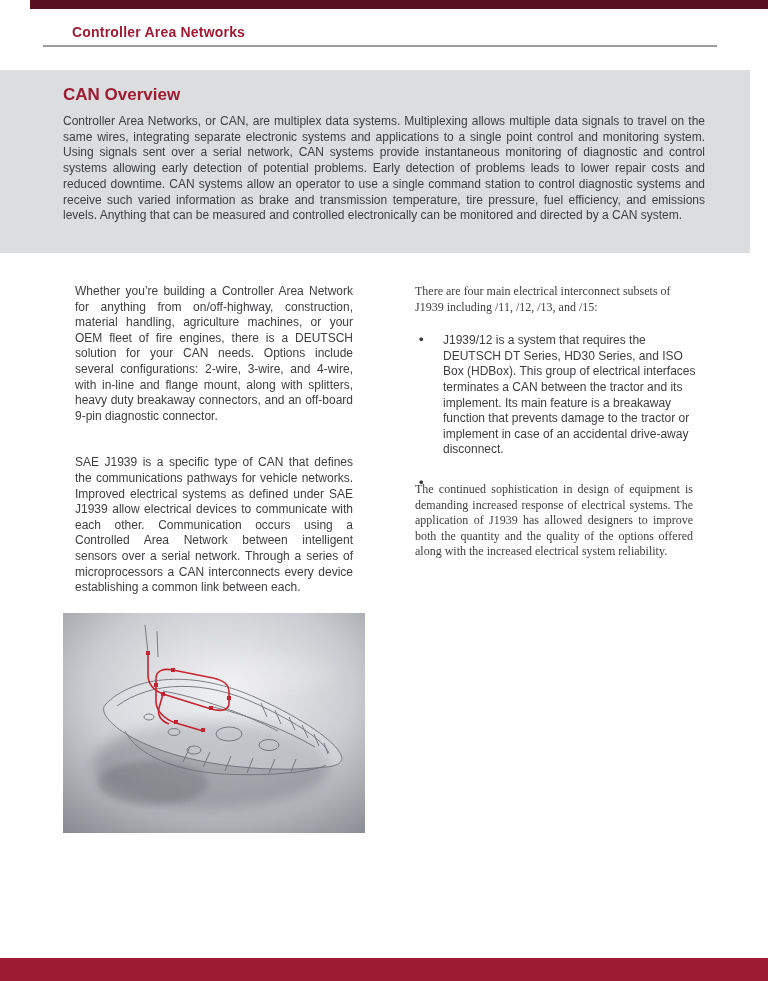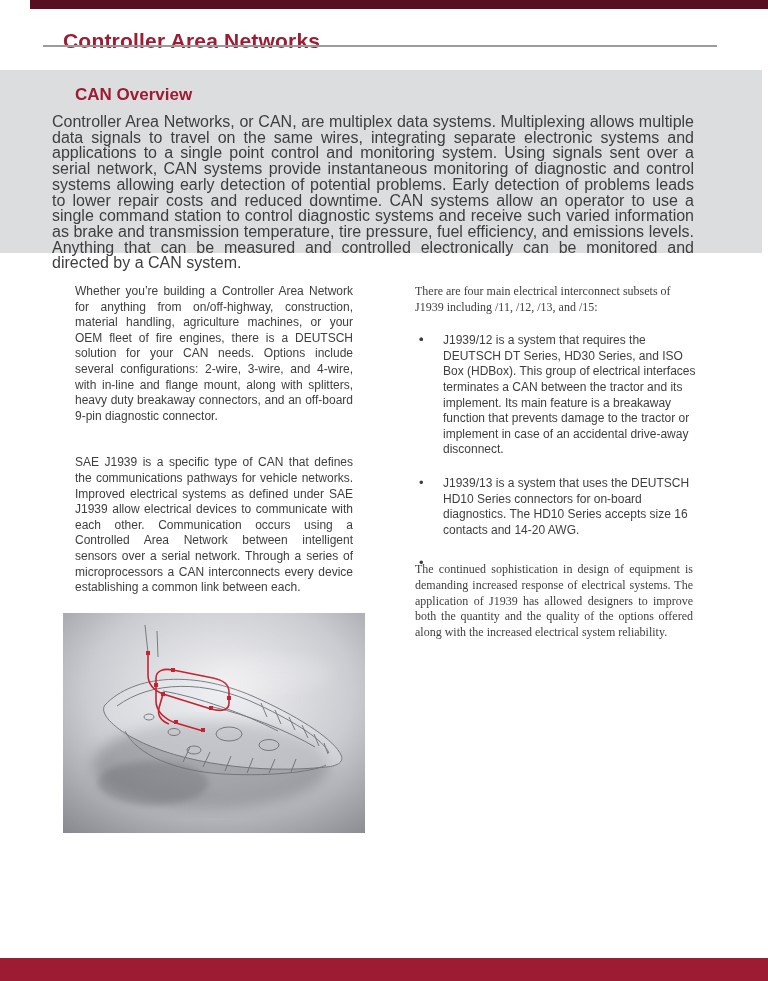--- a/index.html
+++ b/index.html
@@ -4,31 +4,31 @@
 <style>
   html,body{margin:0;padding:0;}
   body{
     width:768px;height:981px;position:relative;overflow:hidden;
     background:#ffffff;
     font-family:"Liberation Sans","DejaVu Sans",sans-serif;
     color:#3e3e41;
   }
   .top-bar{position:absolute;top:0;left:30px;right:0;height:9px;background:#561021;}
   .page-title{
-    position:absolute;top:15px;left:63px;width:660px;
-    font-size:21px;font-weight:bold;color:#9e1b34;letter-spacing:.2px;
+    position:absolute;top:15px;left:72px;width:660px;
+    font-size:14px;font-weight:bold;color:#9e1b34;letter-spacing:.2px;
   }
   .title-rule{position:absolute;top:45px;left:43px;width:674px;height:2px;background:#9b9b9b;}
-  .graybox{position:absolute;top:70px;left:0;width:750px;height:183px;background:#dcddde;padding-left:12px;}
+  .graybox{position:absolute;top:70px;left:0;width:750px;height:183px;background:#dcddde;}
   .overview-heading{
     margin:15px 0 9px 63px;font-size:17px;font-weight:bold;color:#9e1b34;
   }
   .overview-body{
-    margin:0 0 0 40px;width:642px;
-    font-size:16px;line-height:15.7px;text-align:justify;
+    margin:0 0 0 63px;width:642px;
+    font-size:12px;line-height:15.7px;text-align:justify;
   }
   .col-left{position:absolute;left:63px;top:272px;width:302px;}
   .col-right{position:absolute;left:403px;top:272px;width:302px;}
   .body-text{margin:12px;font-size:12px;line-height:15.6px;text-align:justify;}
   .para2{margin-top:31px;}
   .figure{margin-top:17px;width:302px;height:220px;display:block;}
   .intro{text-align:left;font-family:Liberation Serif, serif;}
   ul.bullets{list-style:none;margin:15px 0 0 0;padding:0;}
   ul.bullets li{
     position:relative;padding-left:40px;margin-bottom:18px;
@@ -117,21 +117,20 @@
   <ul class="bullets">
     <li>
       <span class="bullet-marker">•</span>
     </li>
     <li>
       <span class="bullet-marker">•</span>
       <span>J1939/12 is a system that requires the DEUTSCH DT Series, HD30 Series, and ISO Box (HDBox). This group of electrical interfaces terminates a CAN between the tractor and its implement. Its main feature is a breakaway function that prevents damage to the tractor or implement in case of an accidental drive-away disconnect.</span>
     </li>
     <li>
       <span class="bullet-marker">•</span>
-      <span>J1939/13 is a system that uses the DEUTSCH HD10 Series connectors for on-board diagnostics. The HD10 Series accepts size 16 contacts and 14-20 AWG.</span>
     </li>
     <li>
       <span class="bullet-marker">•</span>
     </li>
   </ul>
   <p class="body-text closing">The continued sophistication in design of equipment is demanding increased response of electrical systems. The application of J1939 has allowed designers to improve both the quantity and the quality of the options offered along with the increased electrical system reliability.</p>
 </div>
 
 <div class="page-number">92</div>
 <div class="bottom-bar"></div>

